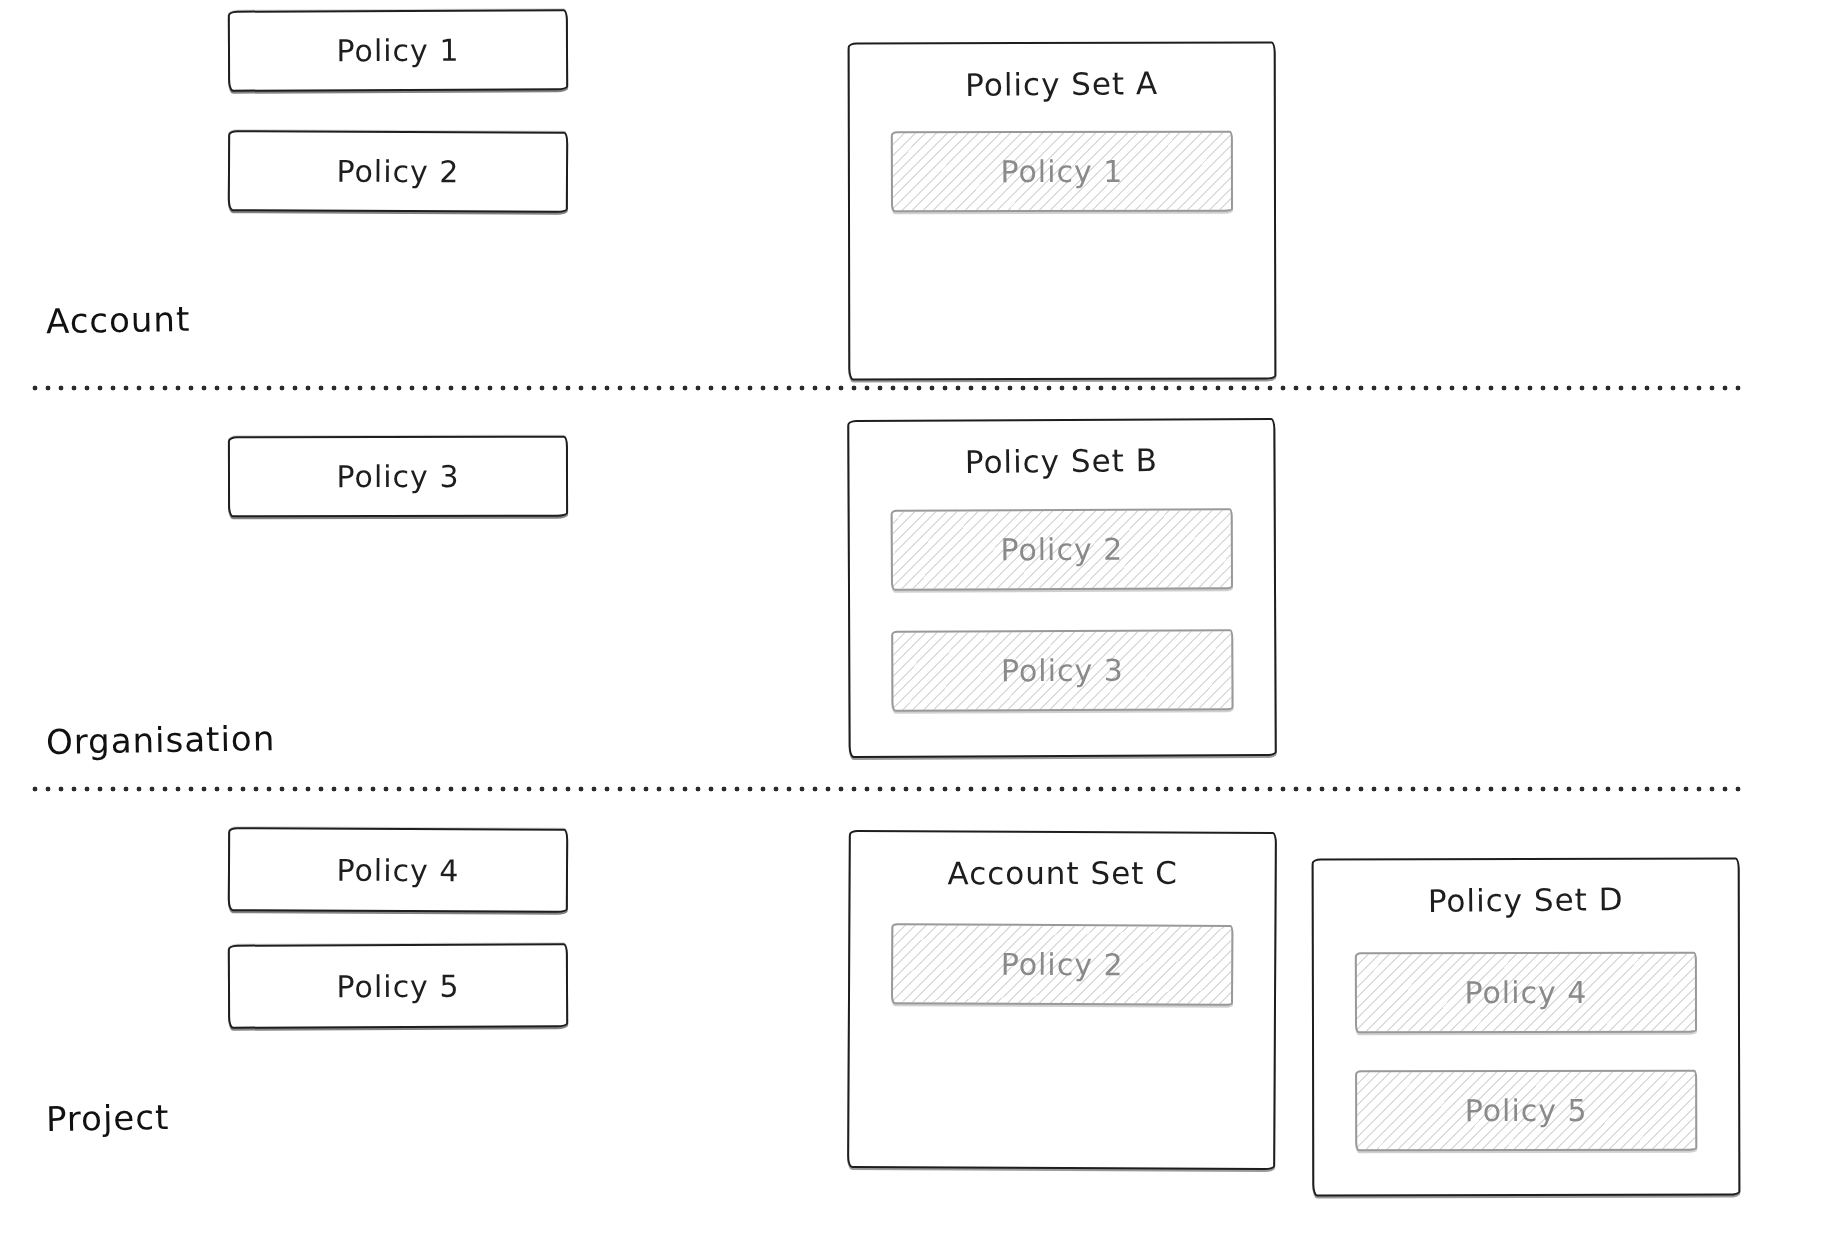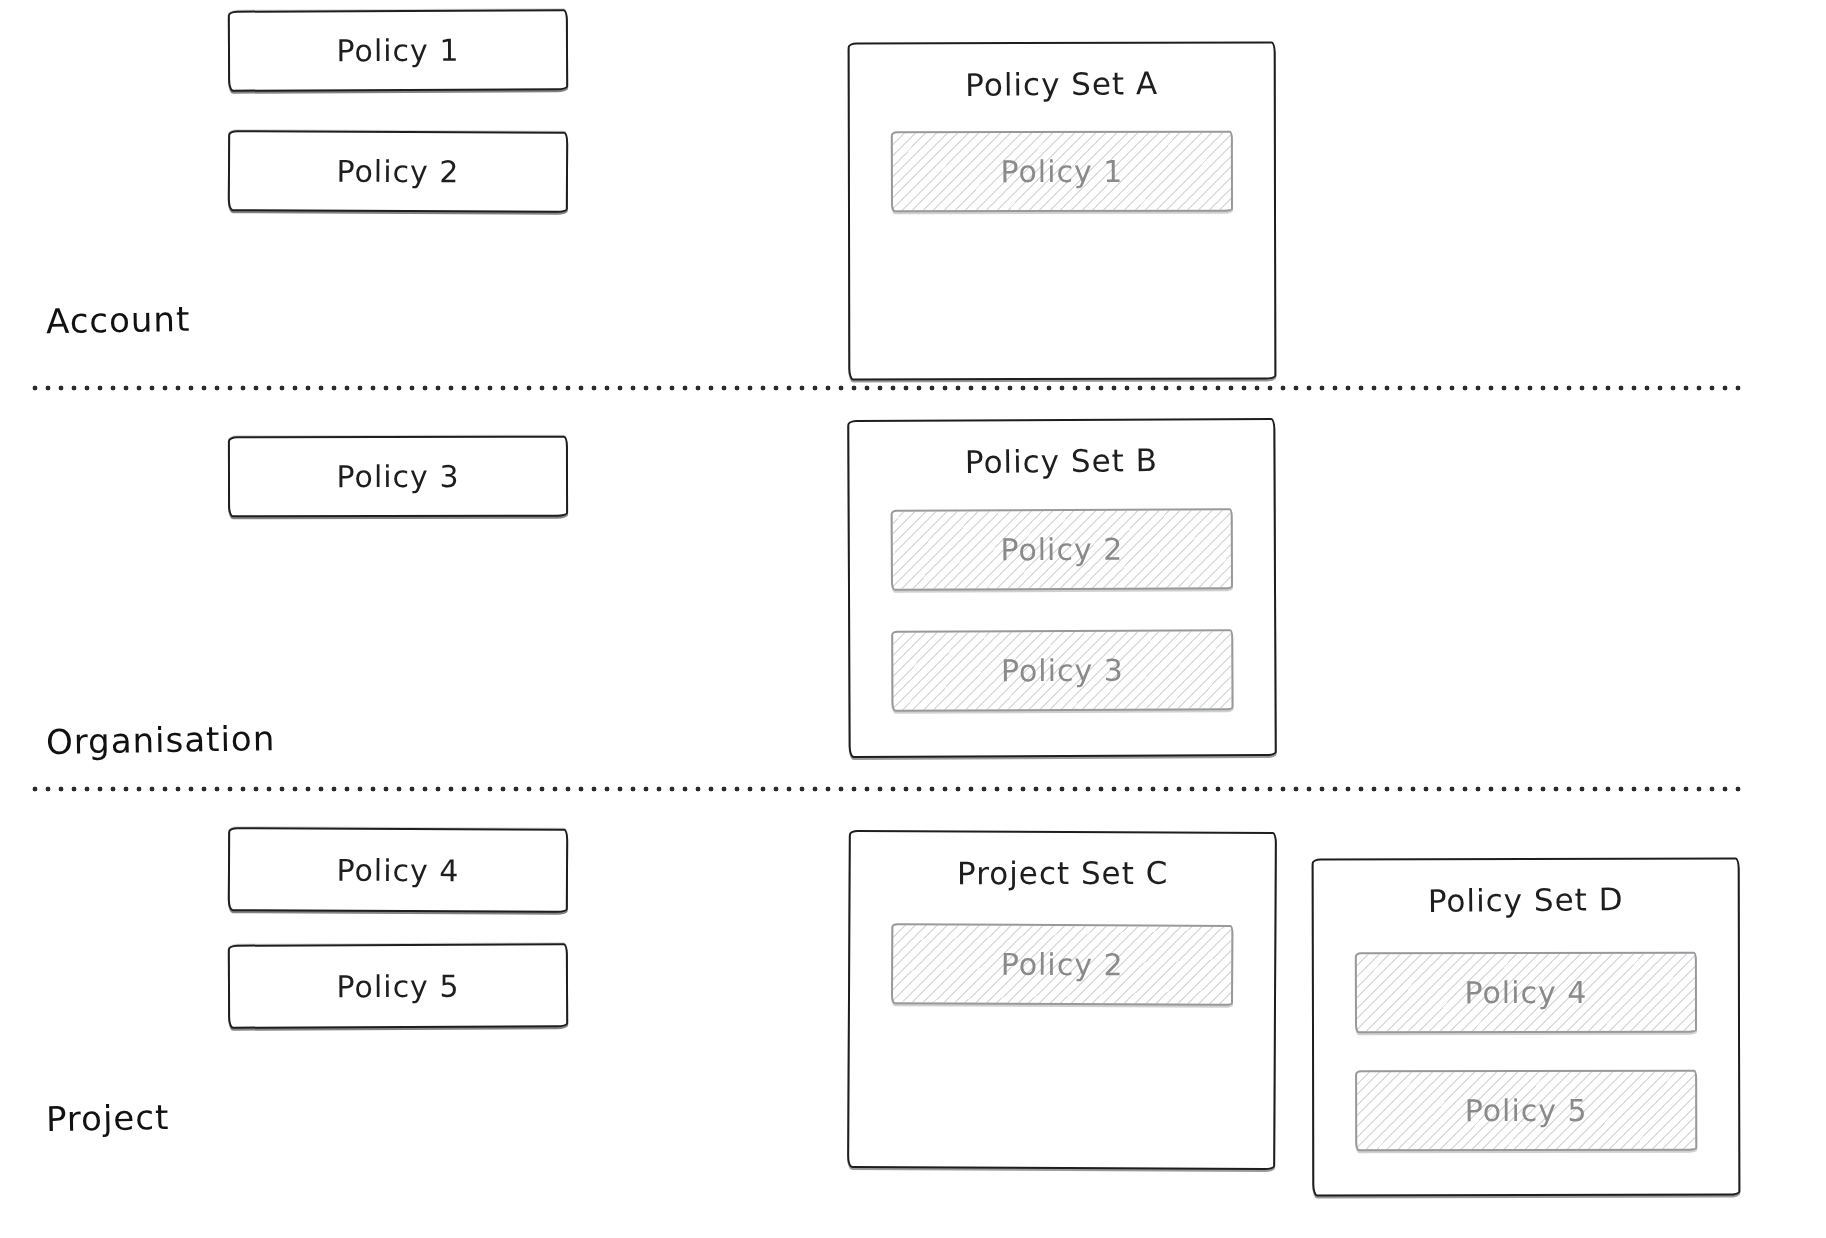--- a/index.html
+++ b/index.html
@@ -151,21 +151,21 @@
 
   <div class="sketch policy-box tilt-b" style="top:828px;height:84px;">
     <span>Policy 4</span>
   </div>
 
   <div class="sketch policy-box tilt-a" style="top:944px;height:84px;">
     <span>Policy 5</span>
   </div>
 
   <div class="sketch policy-set tilt-b" style="left:848px;top:831px;">
-    <div class="set-title">Project Set C</div>
+    <div class="set-title">Account Set C</div>
     <div class="hatched-box" style="top:91px;">
       <span class="hatch-label">Policy 2</span>
     </div>
   </div>
 
   <div class="sketch policy-set tilt-c" style="left:1312px;top:835px;">
     <div class="set-title">Policy Set D</div>
     <div class="hatched-box" style="top:92px;">
       <span class="hatch-label">Policy 4</span>
     </div>

